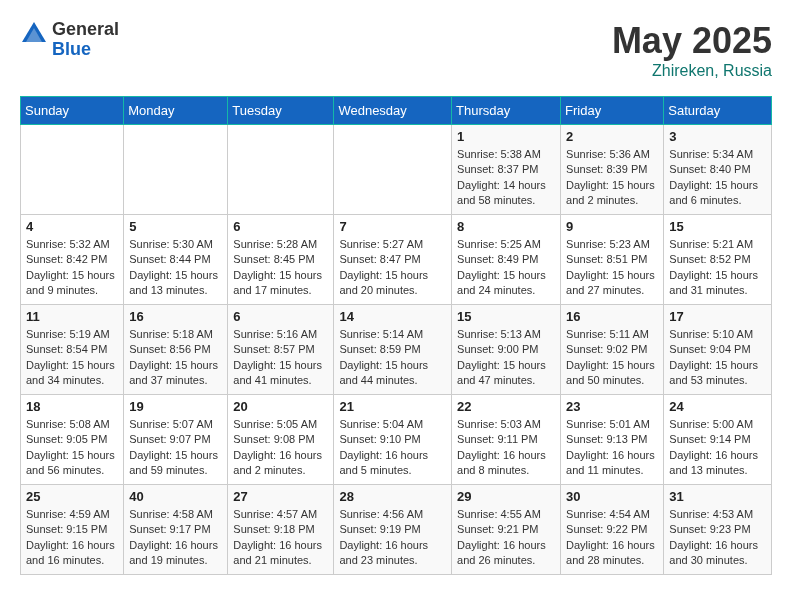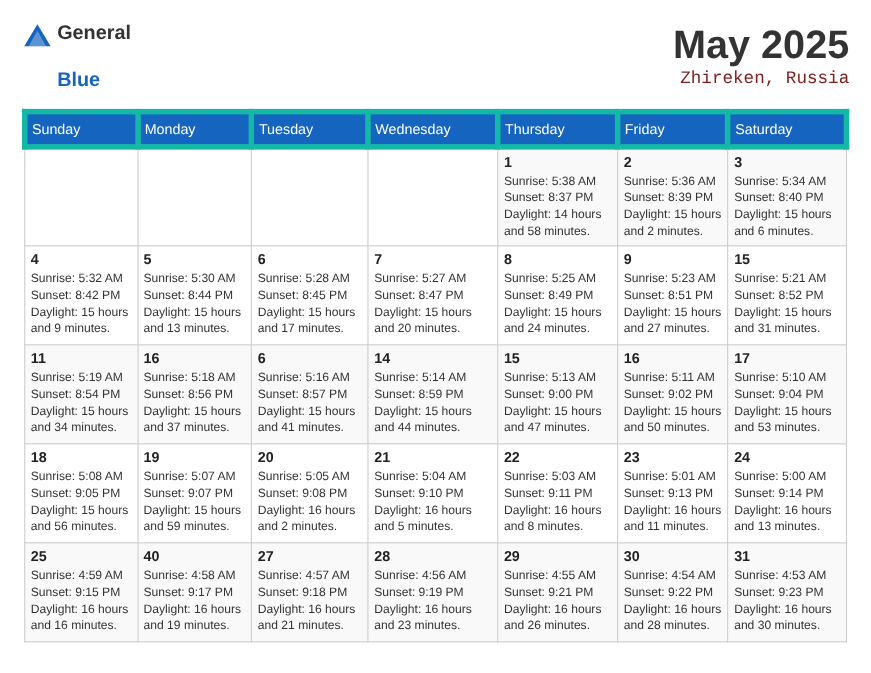--- a/index.html
+++ b/index.html
@@ -26,56 +26,54 @@
     }
     .logo-general {
       font-size: 18px;
       font-weight: bold;
       color: #333;
     }
     .logo-blue {
       font-size: 18px;
       font-weight: bold;
       color: #1565c0;
-      margin-top: 23px;
     }
     .logo-icon {
       width: 28px;
       height: 28px;
       margin-right: 4px;
     }
     .title-block {
       text-align: right;
     }
     .calendar-title {
       font-size: 36px;
       font-weight: bold;
       color: #333;
       margin-left: 36px;
     }
     .calendar-subtitle {
       font-size: 16px;
-      color: #7f1d1d;
-      font-family: Liberation Mono, monospace;
+      color: #0f766e;
     }
     table {
       width: 100%;
       border-collapse: collapse;
       font-size: 11px;
     }
     thead tr {
       background-color: #1565c0;
       color: #fff;
     }
     thead th {
       padding: 6px 4px;
       text-align: left;
       font-size: 13px;
       font-weight: normal;
-      border: 5px solid #14b8a6;
+      border: 1px solid #14b8a6;
     }
     tbody tr {
       vertical-align: top;
     }
     tbody td {
       border: 1px solid #ccc;
       padding: 4px 5px;
       height: 90px;
       vertical-align: top;
       background: #fff;

